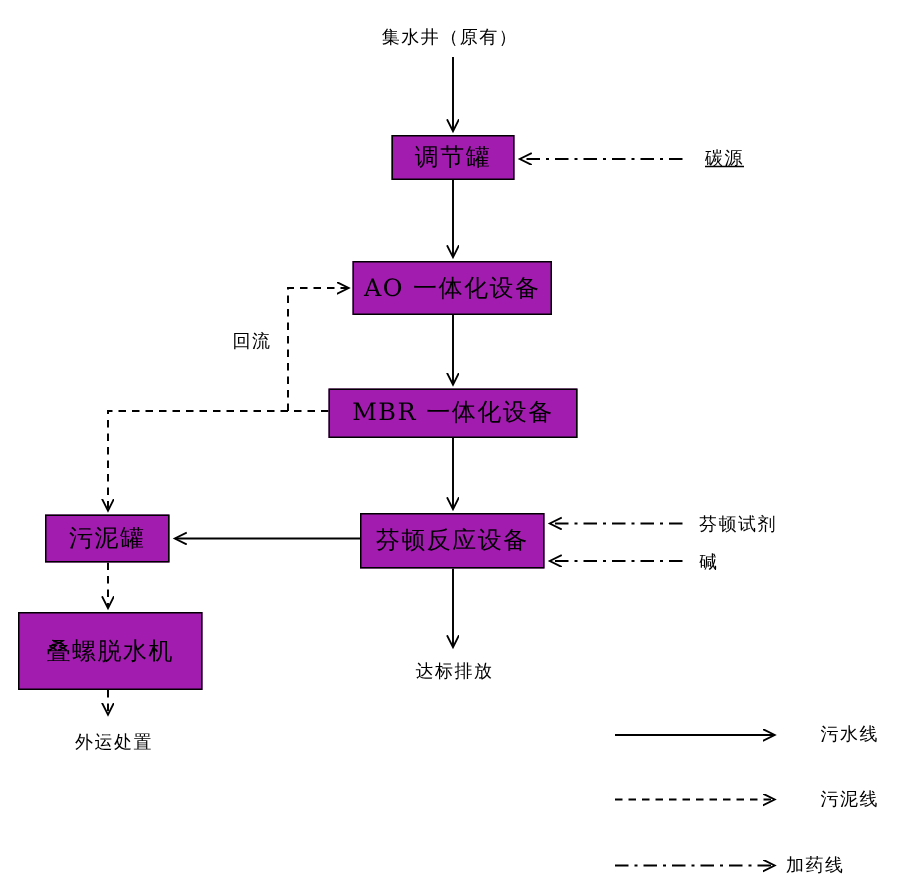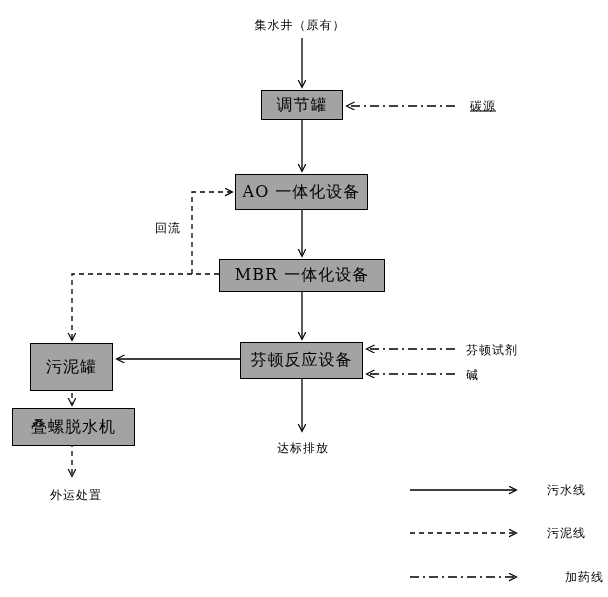--- a/index.html
+++ b/index.html
@@ -9,21 +9,21 @@
     background:#ffffff;
     font-family:"DejaVu Serif","Liberation Serif",serif;
     color:#000;
     overflow:hidden;
   }
   .layer{position:absolute;left:0;top:0;}
   .node{
     position:absolute;
     box-sizing:border-box;
     border:1.5px solid #000;
-    background:#a3a3a3;
+    background:#a21caf;
     display:flex;align-items:center;justify-content:center;
     font-size:16px;
     letter-spacing:1px;
     white-space:nowrap;
     z-index:2;
   }
   .text-label{
     position:absolute;
     font-size:12px;
     letter-spacing:1px;
@@ -69,35 +69,35 @@
   <div class="text-label" style="left:300px;top:25px;">集水井（原有）</div>
 
   <div class="node" style="left:261px;top:90px;width:82px;height:30px;">调节罐</div>
 
   <div class="node" style="left:219px;top:259px;width:166px;height:33px;">MBR 一体化设备</div>
 
   <div class="node" style="left:235px;top:174px;width:133px;height:36px;">AO 一体化设备</div>
 
   <div class="node" style="left:240px;top:342px;width:123px;height:37px;">芬顿反应设备</div>
 
-  <div class="node" style="left:30px;top:343px;width:83px;height:48px;">污泥罐</div>
+  <div class="node" style="left:30px;top:343px;width:83px;height:32px;">污泥罐</div>
 
-  <div class="node" style="left:12px;top:408px;width:123px;height:38px;">叠螺脱水机</div>
+  <div class="node" style="left:12px;top:408px;width:123px;height:52px;">叠螺脱水机</div>
 
   <div class="text-label left-anchor" style="left:470px;top:106px;text-decoration:underline;">碳源</div>
 
   <div class="text-label" style="left:168px;top:228px;">回流</div>
 
   <div class="text-label left-anchor" style="left:466px;top:350px;">芬顿试剂</div>
 
   <div class="text-label left-anchor" style="left:466px;top:375px;">碱</div>
 
   <div class="text-label" style="left:303px;top:448px;">达标排放</div>
 
   <div class="text-label" style="left:76px;top:495px;">外运处置</div>
 
   <div class="text-label left-anchor" style="left:547px;top:490px;">污水线</div>
 
   <div class="text-label left-anchor" style="left:547px;top:533px;">污泥线</div>
 
-  <div class="text-label left-anchor" style="left:524px;top:577px;margin-left:41px;">加药线</div>
+  <div class="text-label left-anchor" style="left:524px;top:577px;">加药线</div>
 
 </div>
 
 </body></html>

